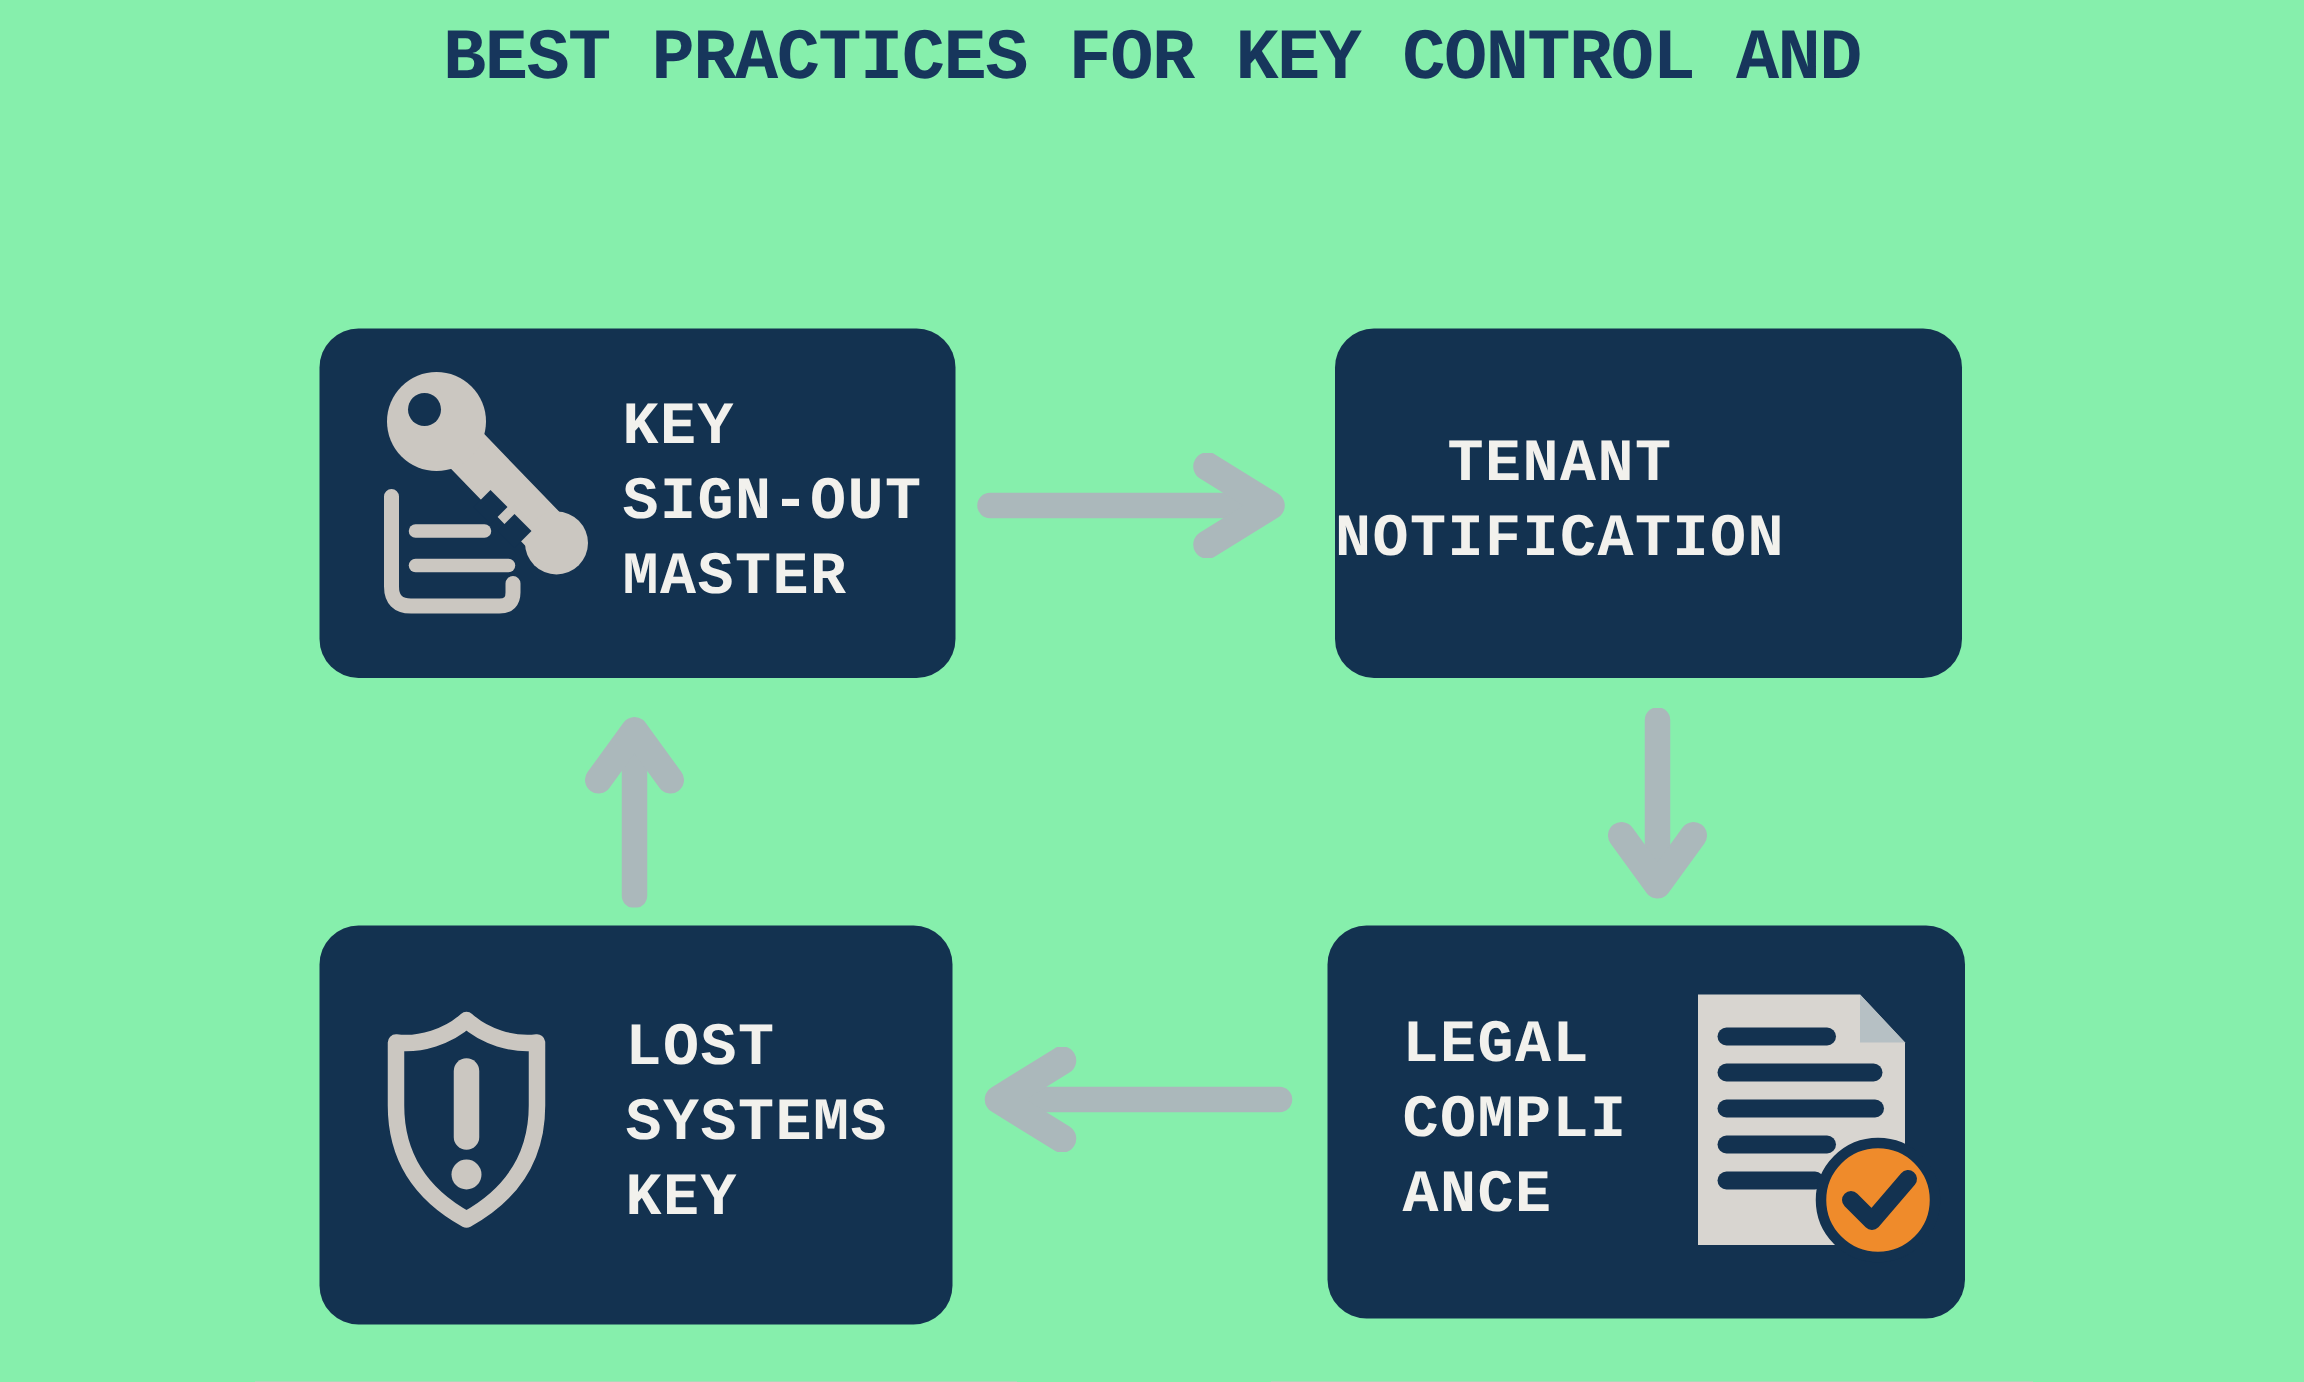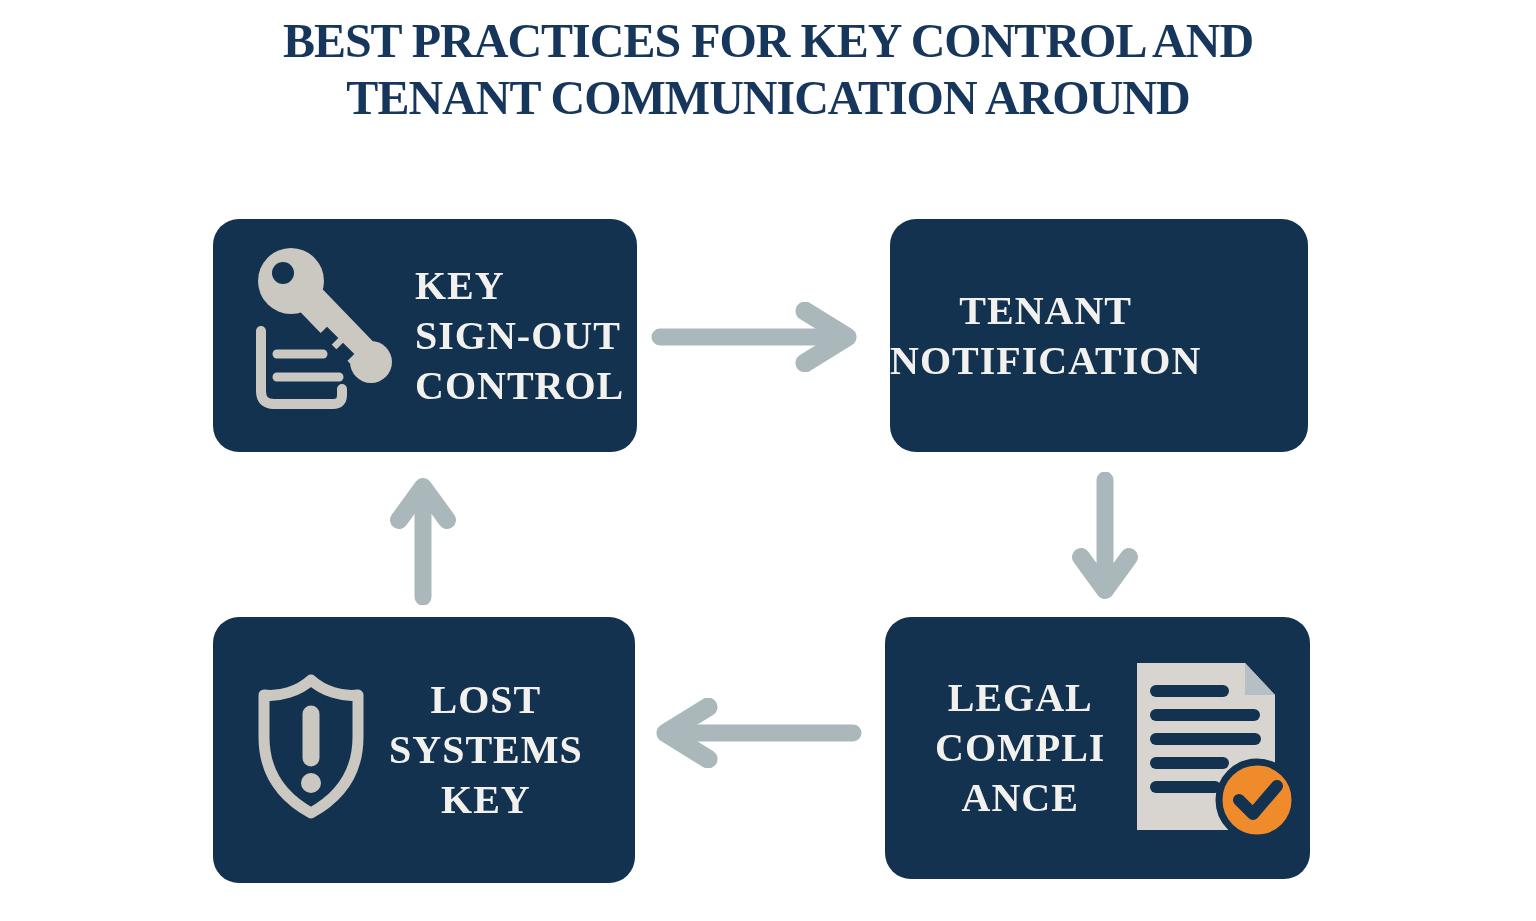--- a/index.html
+++ b/index.html
@@ -1,51 +1,50 @@
 <!DOCTYPE html>
 <html><head>
 <meta charset="utf-8">
 <style>
   html,body{margin:0;padding:0;background:#c9c9c5;}
   .canvas{
     position:relative;width:1536px;height:921px;margin:0 auto;
-    background:#ffffff;overflow:hidden;
-    font-family:Liberation Serif, serif;
+    background:#86efac;overflow:hidden;
+    font-family:Liberation Mono, monospace;
   }
   .title{
     position:absolute;left:0;right:0;top:12px;
     text-align:center;color:#17365c;
     font-size:48px;font-weight:700;line-height:57px;letter-spacing:-1px;
   }
   .box{
     position:absolute;background:#133250;border-radius:26px;
     display:flex;align-items:center;color:#f2f1ed;
   }
   .box-tl{left:213px;top:219px;width:424px;height:233px;padding:0 0 0 28px;box-sizing:border-box;}
   .box-tr{left:890px;top:219px;width:418px;height:233px;justify-content:flex-start;}
   .box-bl{left:213px;top:617px;width:422px;height:266px;padding:0 0 0 28px;box-sizing:border-box;}
   .box-br{left:885px;top:617px;width:425px;height:262px;padding:0 0 0 50px;box-sizing:border-box;}
   .label{
     font-size:40px;font-weight:700;letter-spacing:1px;line-height:50px;
   }
   .label.centered{text-align:center;}
   .box-tl .label{margin-left:14px;}
-  .box-bl .label{margin-left:8px;text-align:center;}
-  .box-br .label{width:220px;text-align:center;}
+  .box-bl .label{margin-left:36px;}
+  .box-br .label{width:220px;}
   .iconbox{flex:0 0 auto;display:block;}
   .arrow{position:absolute;}
 </style>
 </head>
 <body>
 
 <div class="canvas">
 
   <div class="title">
     <div>BEST PRACTICES FOR KEY CONTROL AND</div>
-    <div>TENANT COMMUNICATION AROUND</div>
   </div>
 
   <div class="box box-tl">
     <svg class="iconbox" width="160" height="180" viewBox="0 0 160 180">
 
       <path d="M20 85 V145 Q20 158 33 158 H92 Q101 158 101 149 V143" fill="none" stroke="#cbc7c1" stroke-width="10" stroke-linecap="round"></path>
       <line x1="36" y1="108" x2="82" y2="108" stroke="#cbc7c1" stroke-width="9" stroke-linecap="round"></line>
       <line x1="36" y1="131" x2="98" y2="131" stroke="#cbc7c1" stroke-width="9" stroke-linecap="round"></line>
 
       <line x1="66" y1="50" x2="122" y2="108" stroke="#cbc7c1" stroke-width="32" stroke-linecap="round"></line>
@@ -53,21 +52,21 @@
 
       <circle cx="50" cy="35" r="33" fill="#cbc7c1"></circle>
       <circle cx="42" cy="27" r="11" fill="#133250"></circle>
 
       <rect x="-8" y="-8" width="16" height="16" fill="#133250" transform="translate(86,92) rotate(45)"></rect>
       <rect x="-8" y="-8" width="16" height="16" fill="#133250" transform="translate(102,108) rotate(45)"></rect>
     </svg>
     <div class="label">
       <div>KEY</div>
       <div>SIGN-OUT</div>
-      <div>CONTROL</div>
+      <div>MASTER</div>
     </div>
   </div>
 
   <div class="box box-tr">
     <div class="label centered">
       <div>TENANT</div>
       <div>NOTIFICATION</div>
     </div>
   </div>
 

